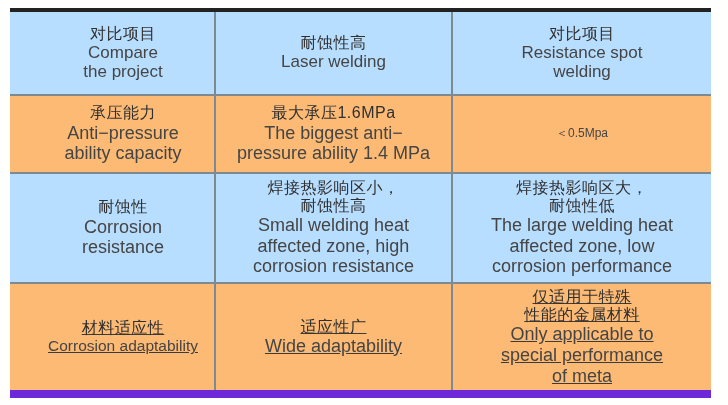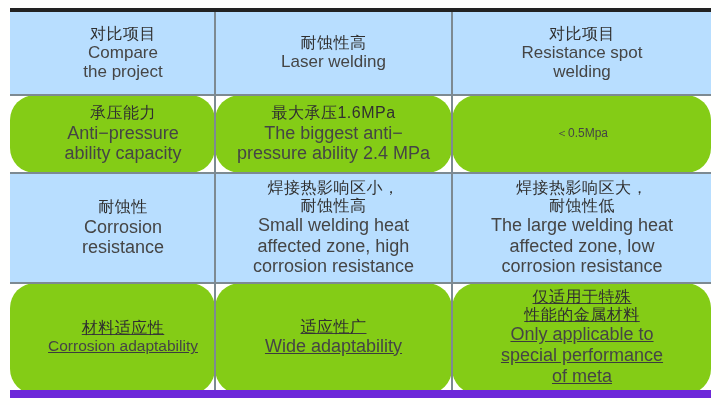--- a/index.html
+++ b/index.html
@@ -54,22 +54,21 @@
     border-right: none;
   }
   .row-head td {
     background: #b8deff;
     height: 74px;
   }
   .row-blue td {
     background: #b8deff;
   }
   .row-gray td {
-    background: #84cc16;
-    border-radius: 25px;
+    background: #fdba74;
   }
   .col-a { width: 205px; }
   .col-b { width: 237px; }
   .col-c { width: 259px; }
 
   .r1 { height: 78px; }
   .r2 { height: 110px; }
   .r3 { height: 102px; }
 
   .cn {
@@ -125,21 +124,21 @@
 
       <tr class="row-gray r1">
         <td>
           <span class="cn">承压能力</span>
           <span class="en">Anti−pressure
 ability capacity</span>
         </td>
         <td>
           <span class="cn">最大承压1.6MPa</span>
           <span class="en">The biggest anti−
-pressure ability 2.4 MPa</span>
+pressure ability 1.4 MPa</span>
         </td>
         <td>
           <span class="single">＜0.5Mpa</span>
         </td>
       </tr>
 
       <tr class="row-blue r2">
         <td>
           <span class="cn">耐蚀性</span>
           <span class="en">Corrosion
@@ -150,21 +149,21 @@
 耐蚀性高</span>
           <span class="en">Small welding heat
 affected zone, high
 corrosion resistance</span>
         </td>
         <td>
           <span class="cn">焊接热影响区大，
 耐蚀性低</span>
           <span class="en">The large welding heat
 affected zone, low
-corrosion resistance</span>
+corrosion performance</span>
         </td>
       </tr>
 
       <tr class="row-gray r3">
         <td>
           <span class="cn">材料适应性</span>
           <span class="en small-en">Corrosion adaptability</span>
         </td>
         <td>
           <span class="cn">适应性广</span>

